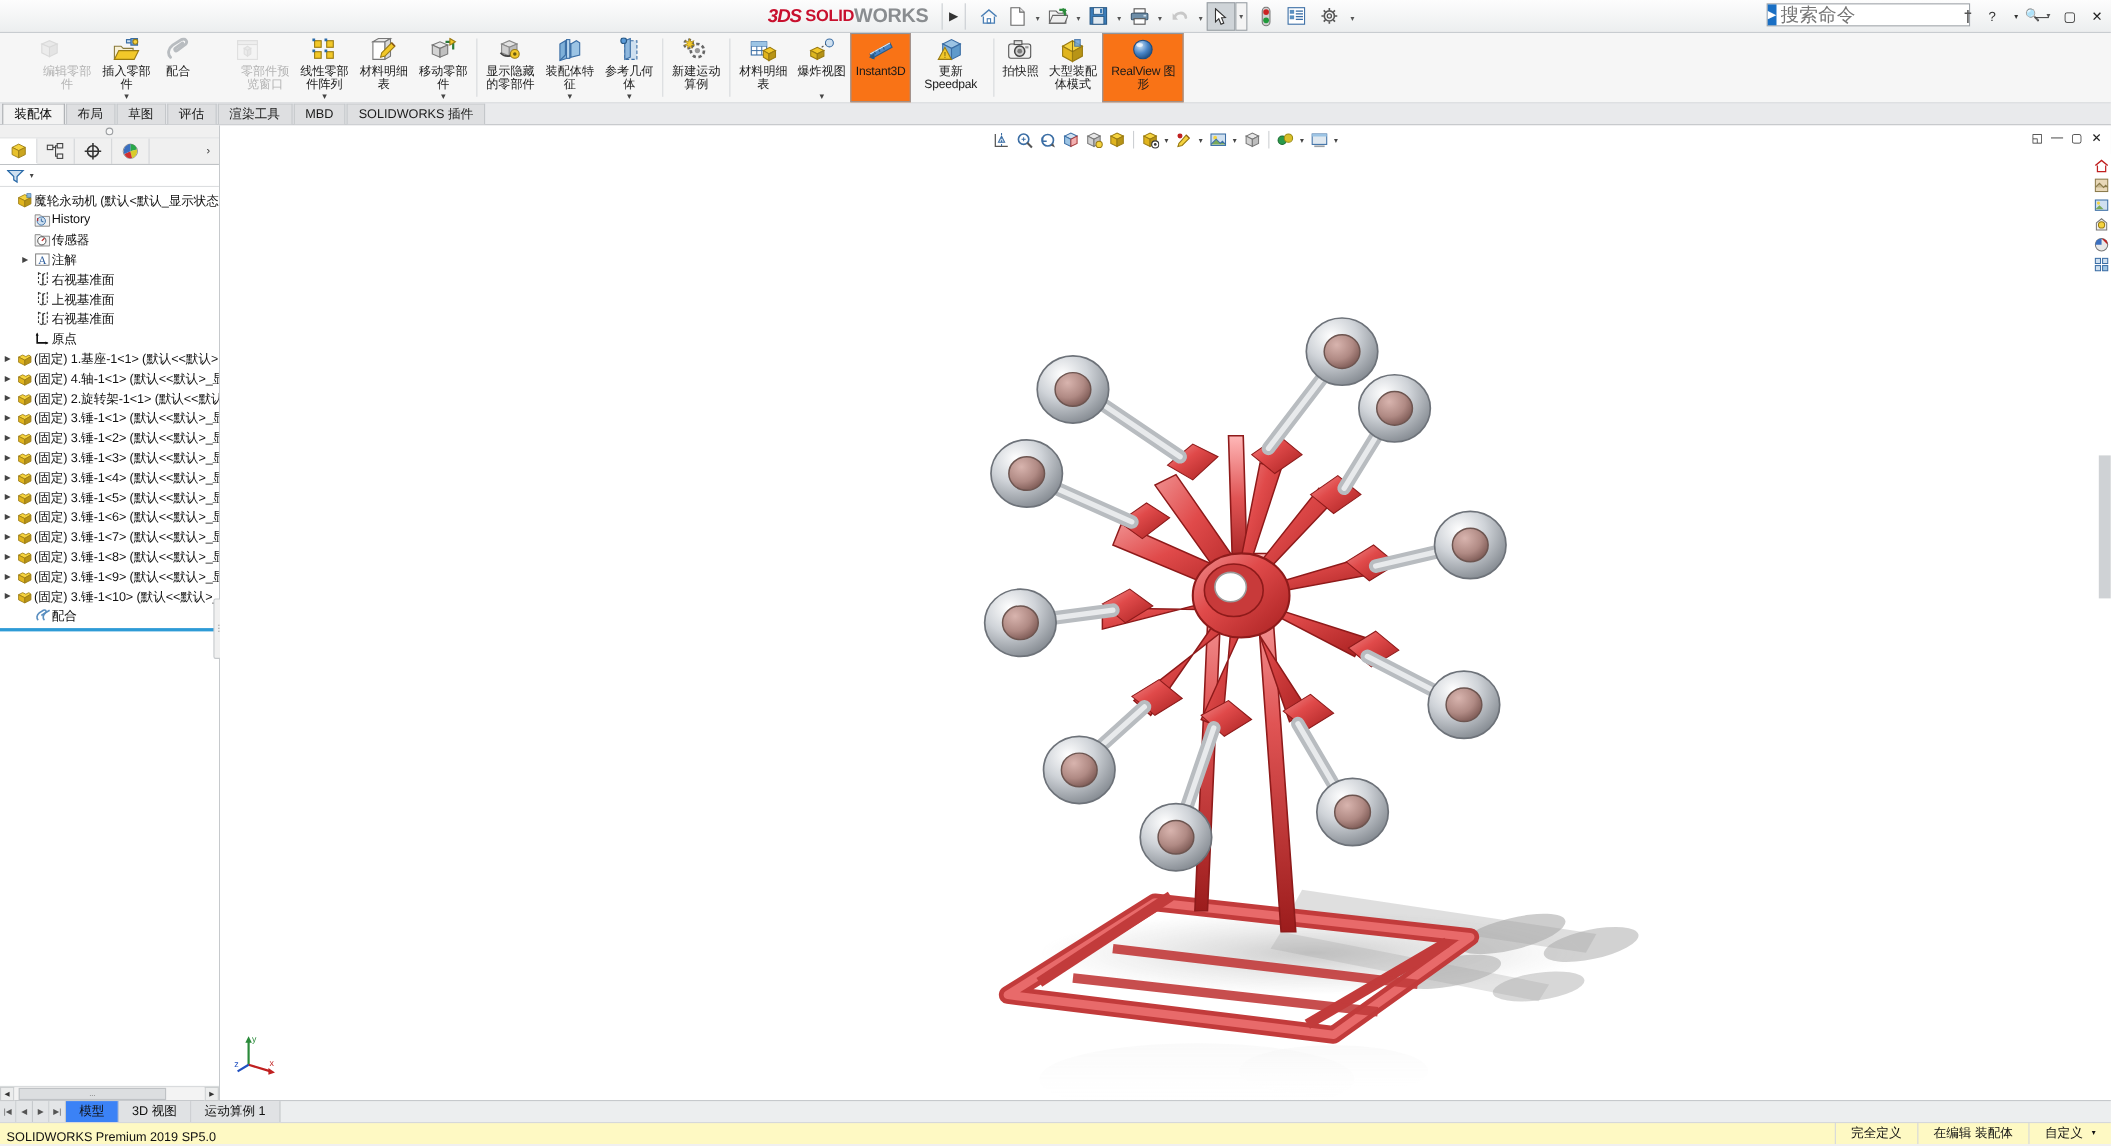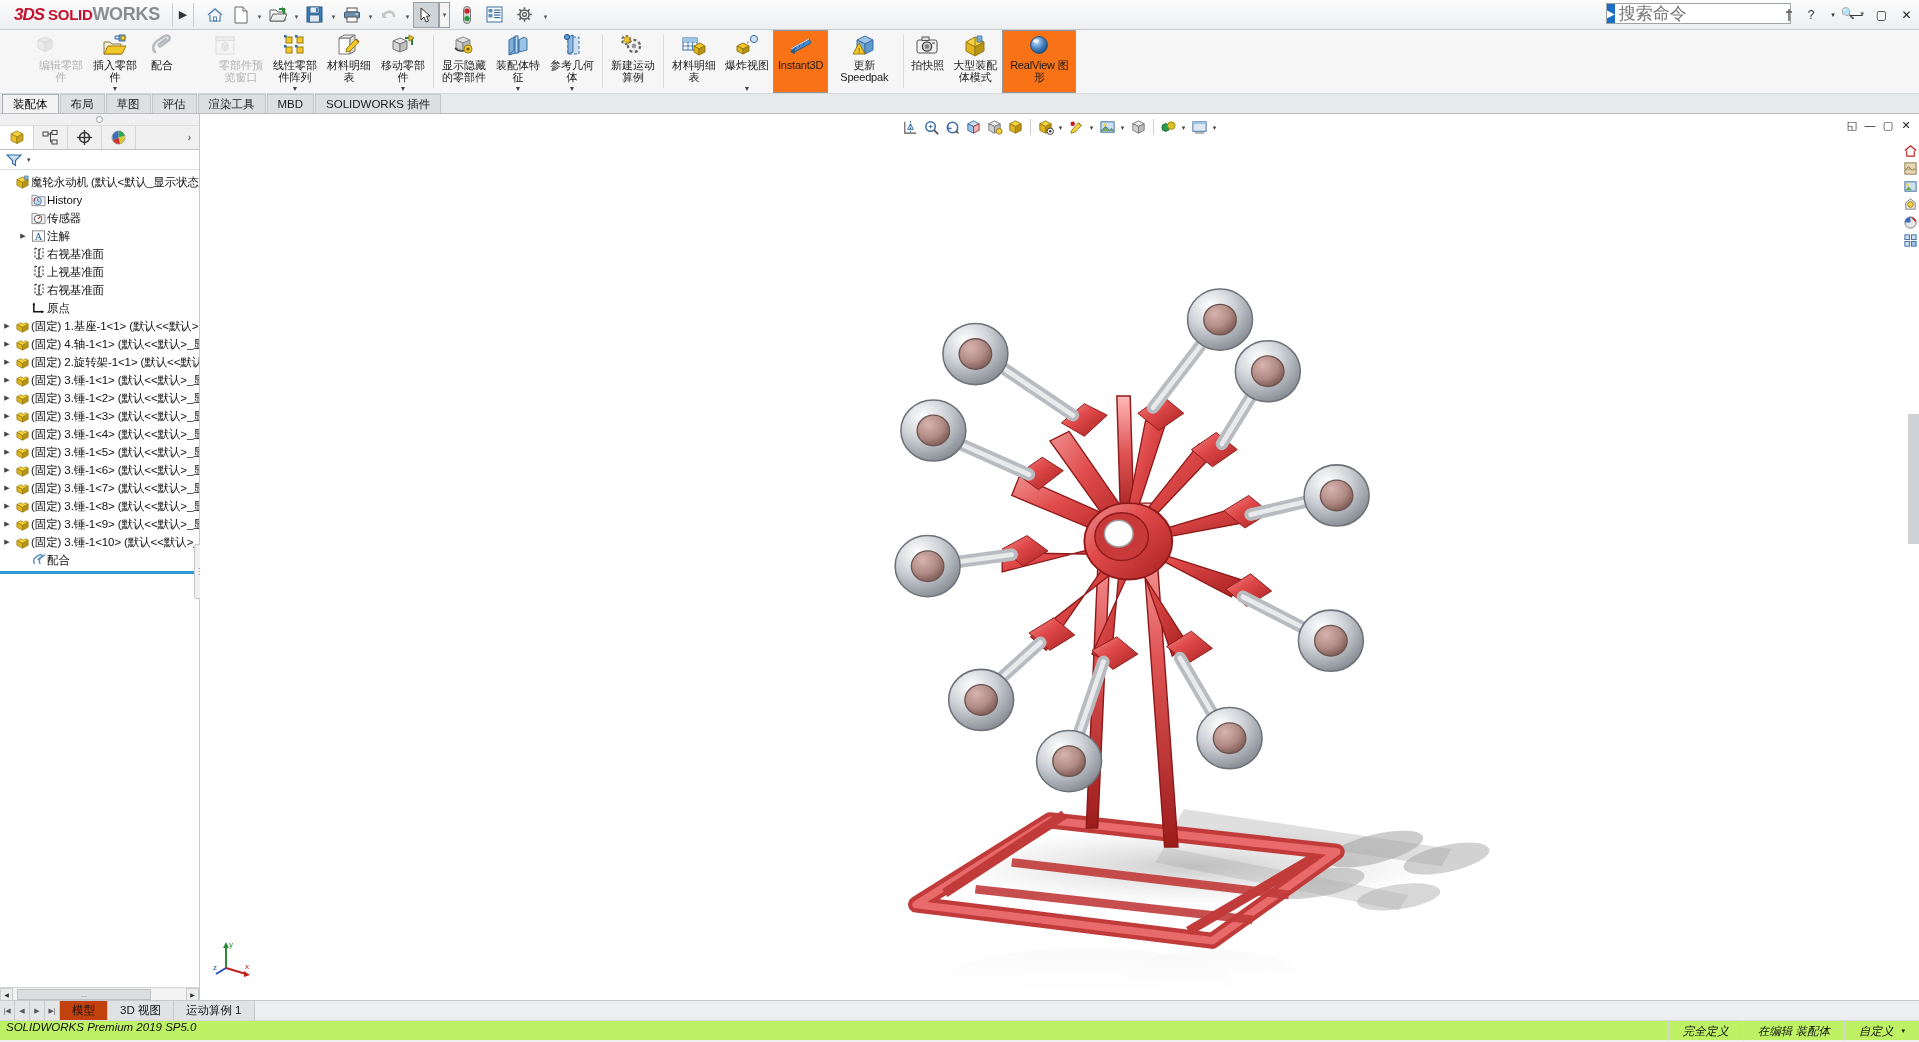--- a/index.html
+++ b/index.html
@@ -10,21 +10,21 @@
     background:#f0f0f0;
     color:#000;
     -webkit-font-smoothing: antialiased;
   }
 
   
   .titlebar {
     height:30px; width:100%;
     background:linear-gradient(#fdfdfd,#eceeef);
     border-bottom:1px solid #c8ccd0;
-    display:flex; align-items:center; position:relative;
+    display:flex; align-items:center; position:relative;justify-content:center;
   }
   .logo { display:flex; align-items:center; padding:0 10px 0 14px; height:30px; }
   .logo .ds {
     color:#c8102e; font-weight:bold; font-style:italic; font-size:17px;
     letter-spacing:-1px; margin-right:4px;
   }
   .logo .sw { color:#c8102e; font-weight:bold; font-size:15px; letter-spacing:-.3px;}
   .logo .sw2 { color:#8a8d90; font-weight:bold; font-size:18px; letter-spacing:-.3px;}
   .tb-sep { width:1px; height:24px; background:#c9cdd1; margin:0 2px; }
   .tb-btn {
@@ -157,23 +157,23 @@
   .rrail .ri { width:16px;height:17px; display:flex;align-items:center;justify-content:center;
     margin-bottom:1px;}
   .vscroll { position:absolute; right:0; top:300px; width:11px; height:130px; background:#cfd2d5; }
 
   
   .btabs { height:20px; background:#eceeef; border-top:1px solid #c6c9cc; display:flex; align-items:stretch;}
   .navb { width:15px; display:flex;align-items:center;justify-content:center;
      background:#e3e5e7;border-right:1px solid #c6c9cc;font-size:7px;color:#555;}
   .btab { padding:0 12px; display:flex; align-items:center; font-size:11.5px;
      border-right:1px solid #c6c9cc; background:#e0e2e4; color:#111; cursor:default;}
-  .btab.on { background:#c2410c; }
-  .statusbar { height:20px; background:#bef264; border-top:1px solid #d5d8db;
-     display:flex; align-items:flex-start; font-size:11.5px; color:#111; padding-left:6px;font-style:italic;}
+  .btab.on { background:#3b82f6; }
+  .statusbar { height:20px; background:#fef9c3; border-top:1px solid #d5d8db;
+     display:flex; align-items:flex-end; font-size:11.5px; color:#111; padding-left:6px;}
   .sb-right { margin-left:auto; display:flex; align-items:center; }
   .sb-cell { padding:0 14px; border-left:1px solid #d5d8db; height:20px; display:flex;
      align-items:center; }
 
   svg { display:block; }
 </style>
 </head>
 <body>
 
 <div class="titlebar">

